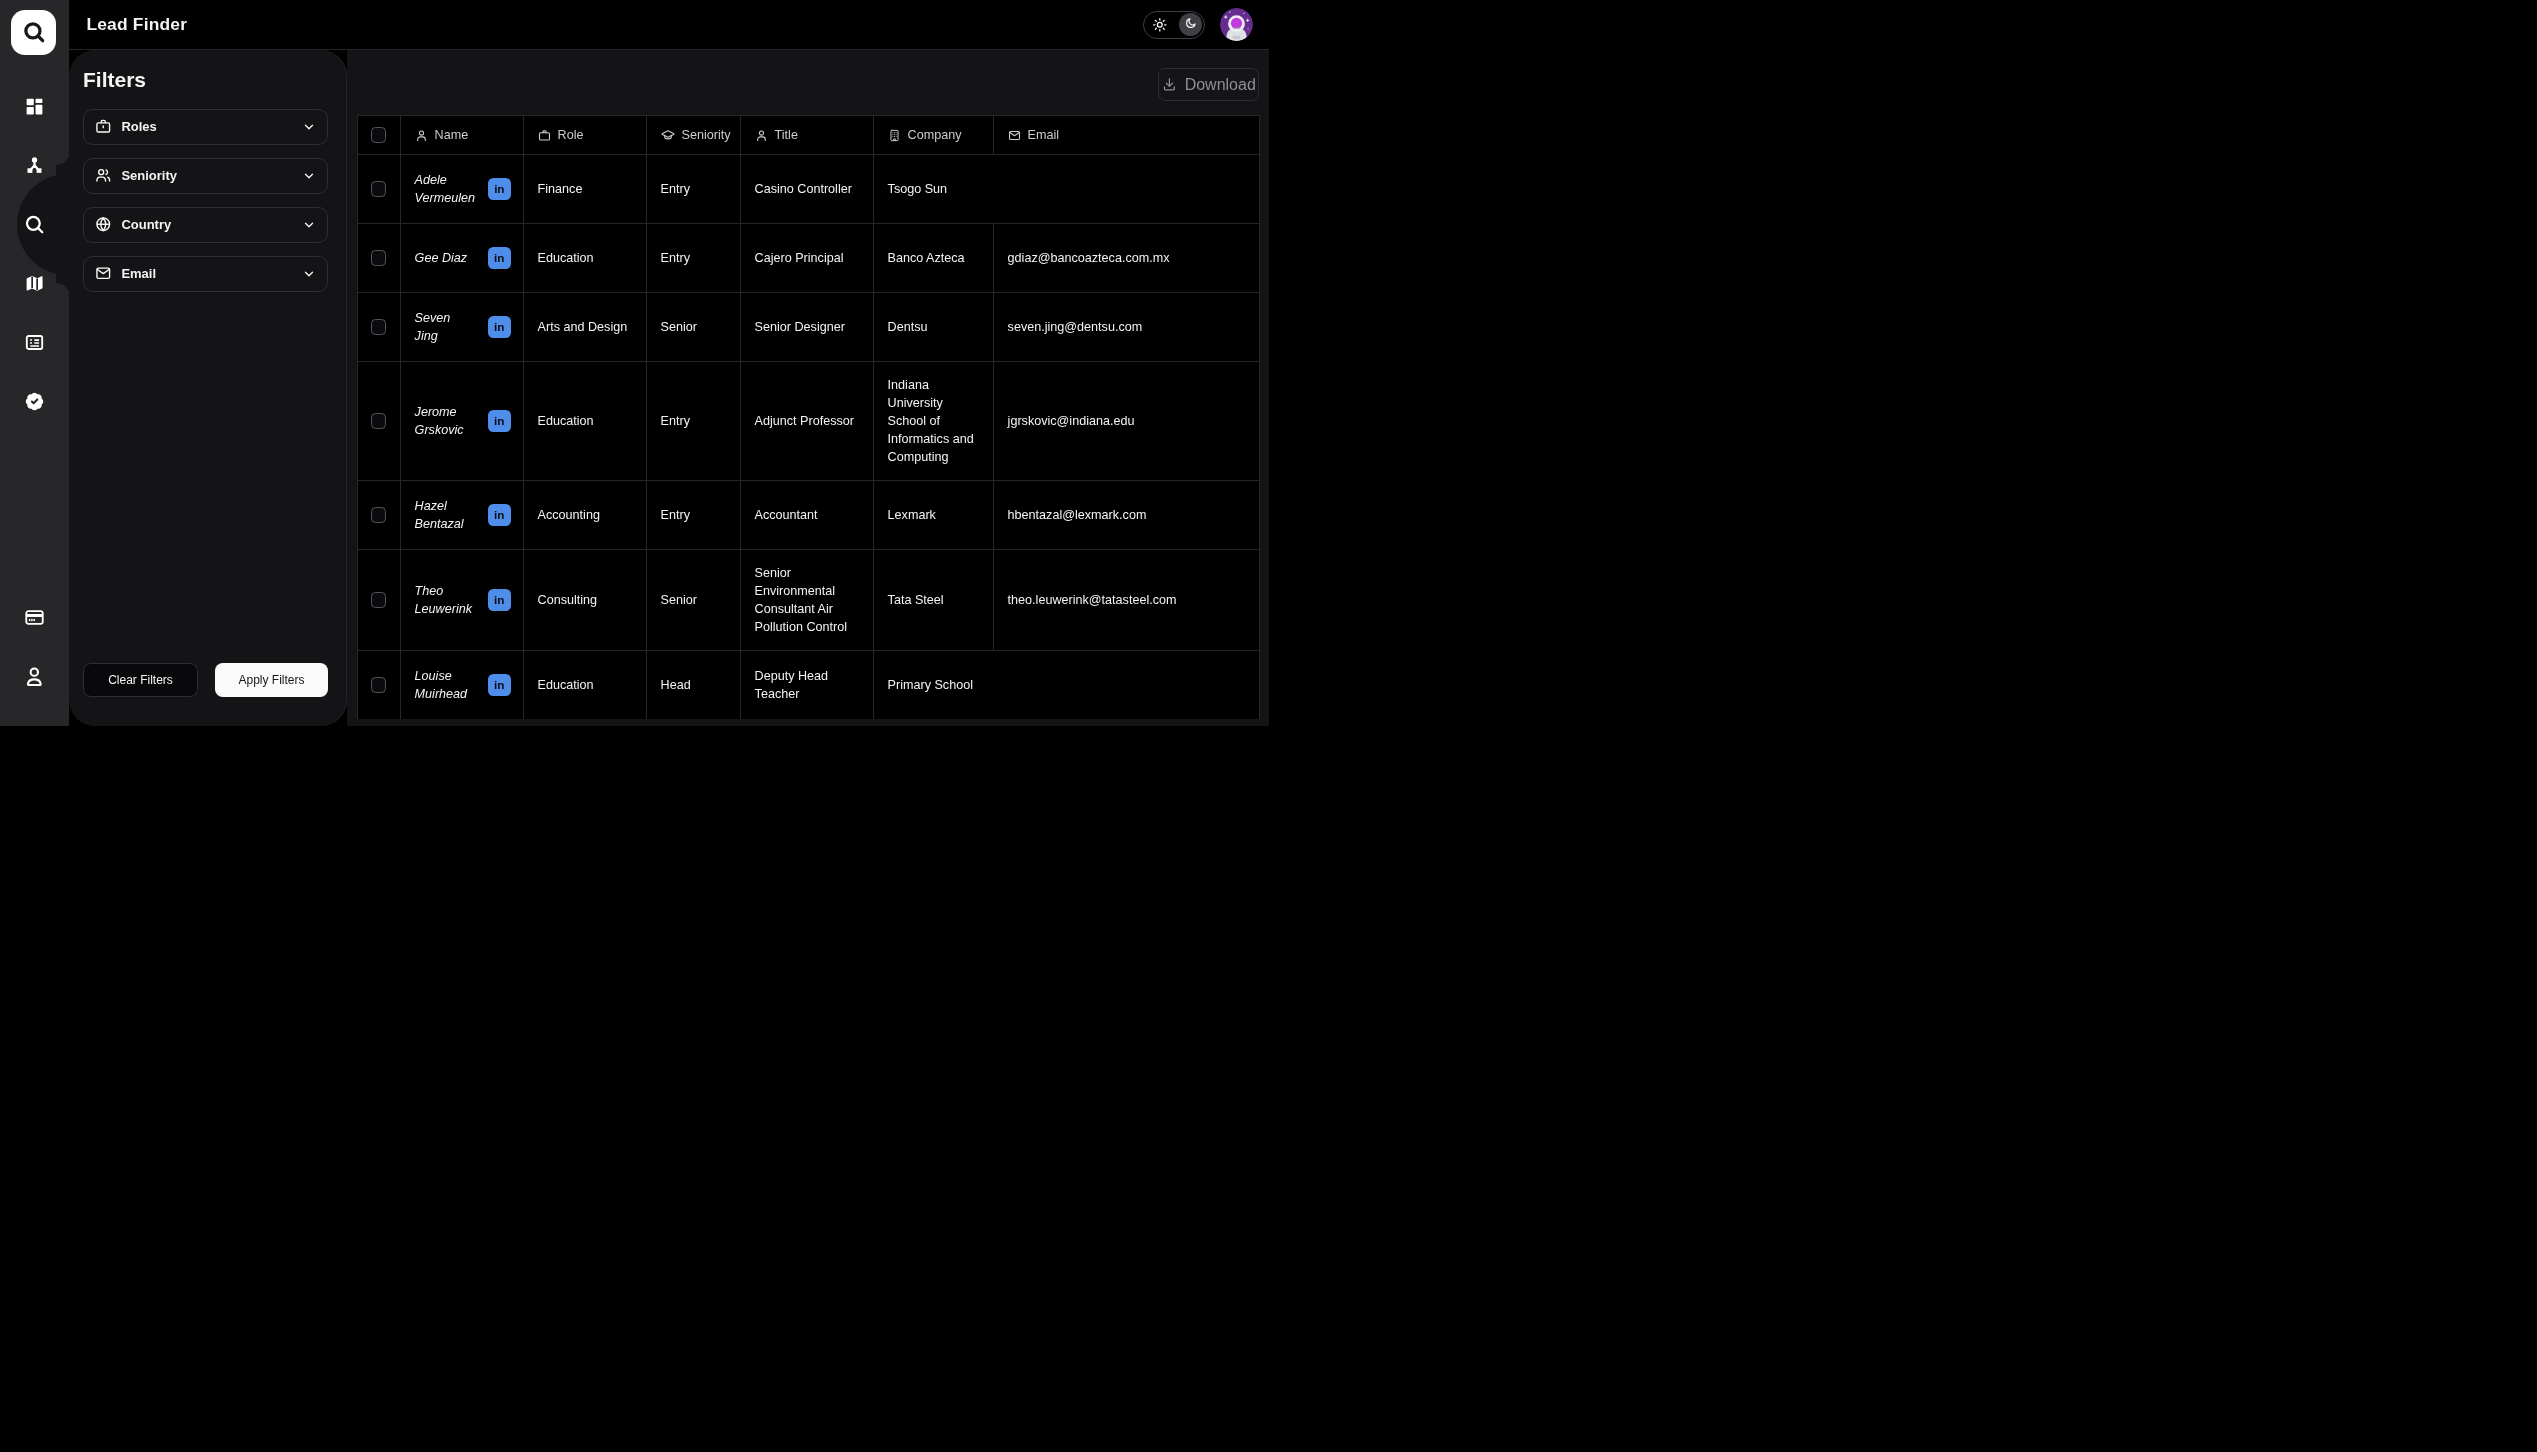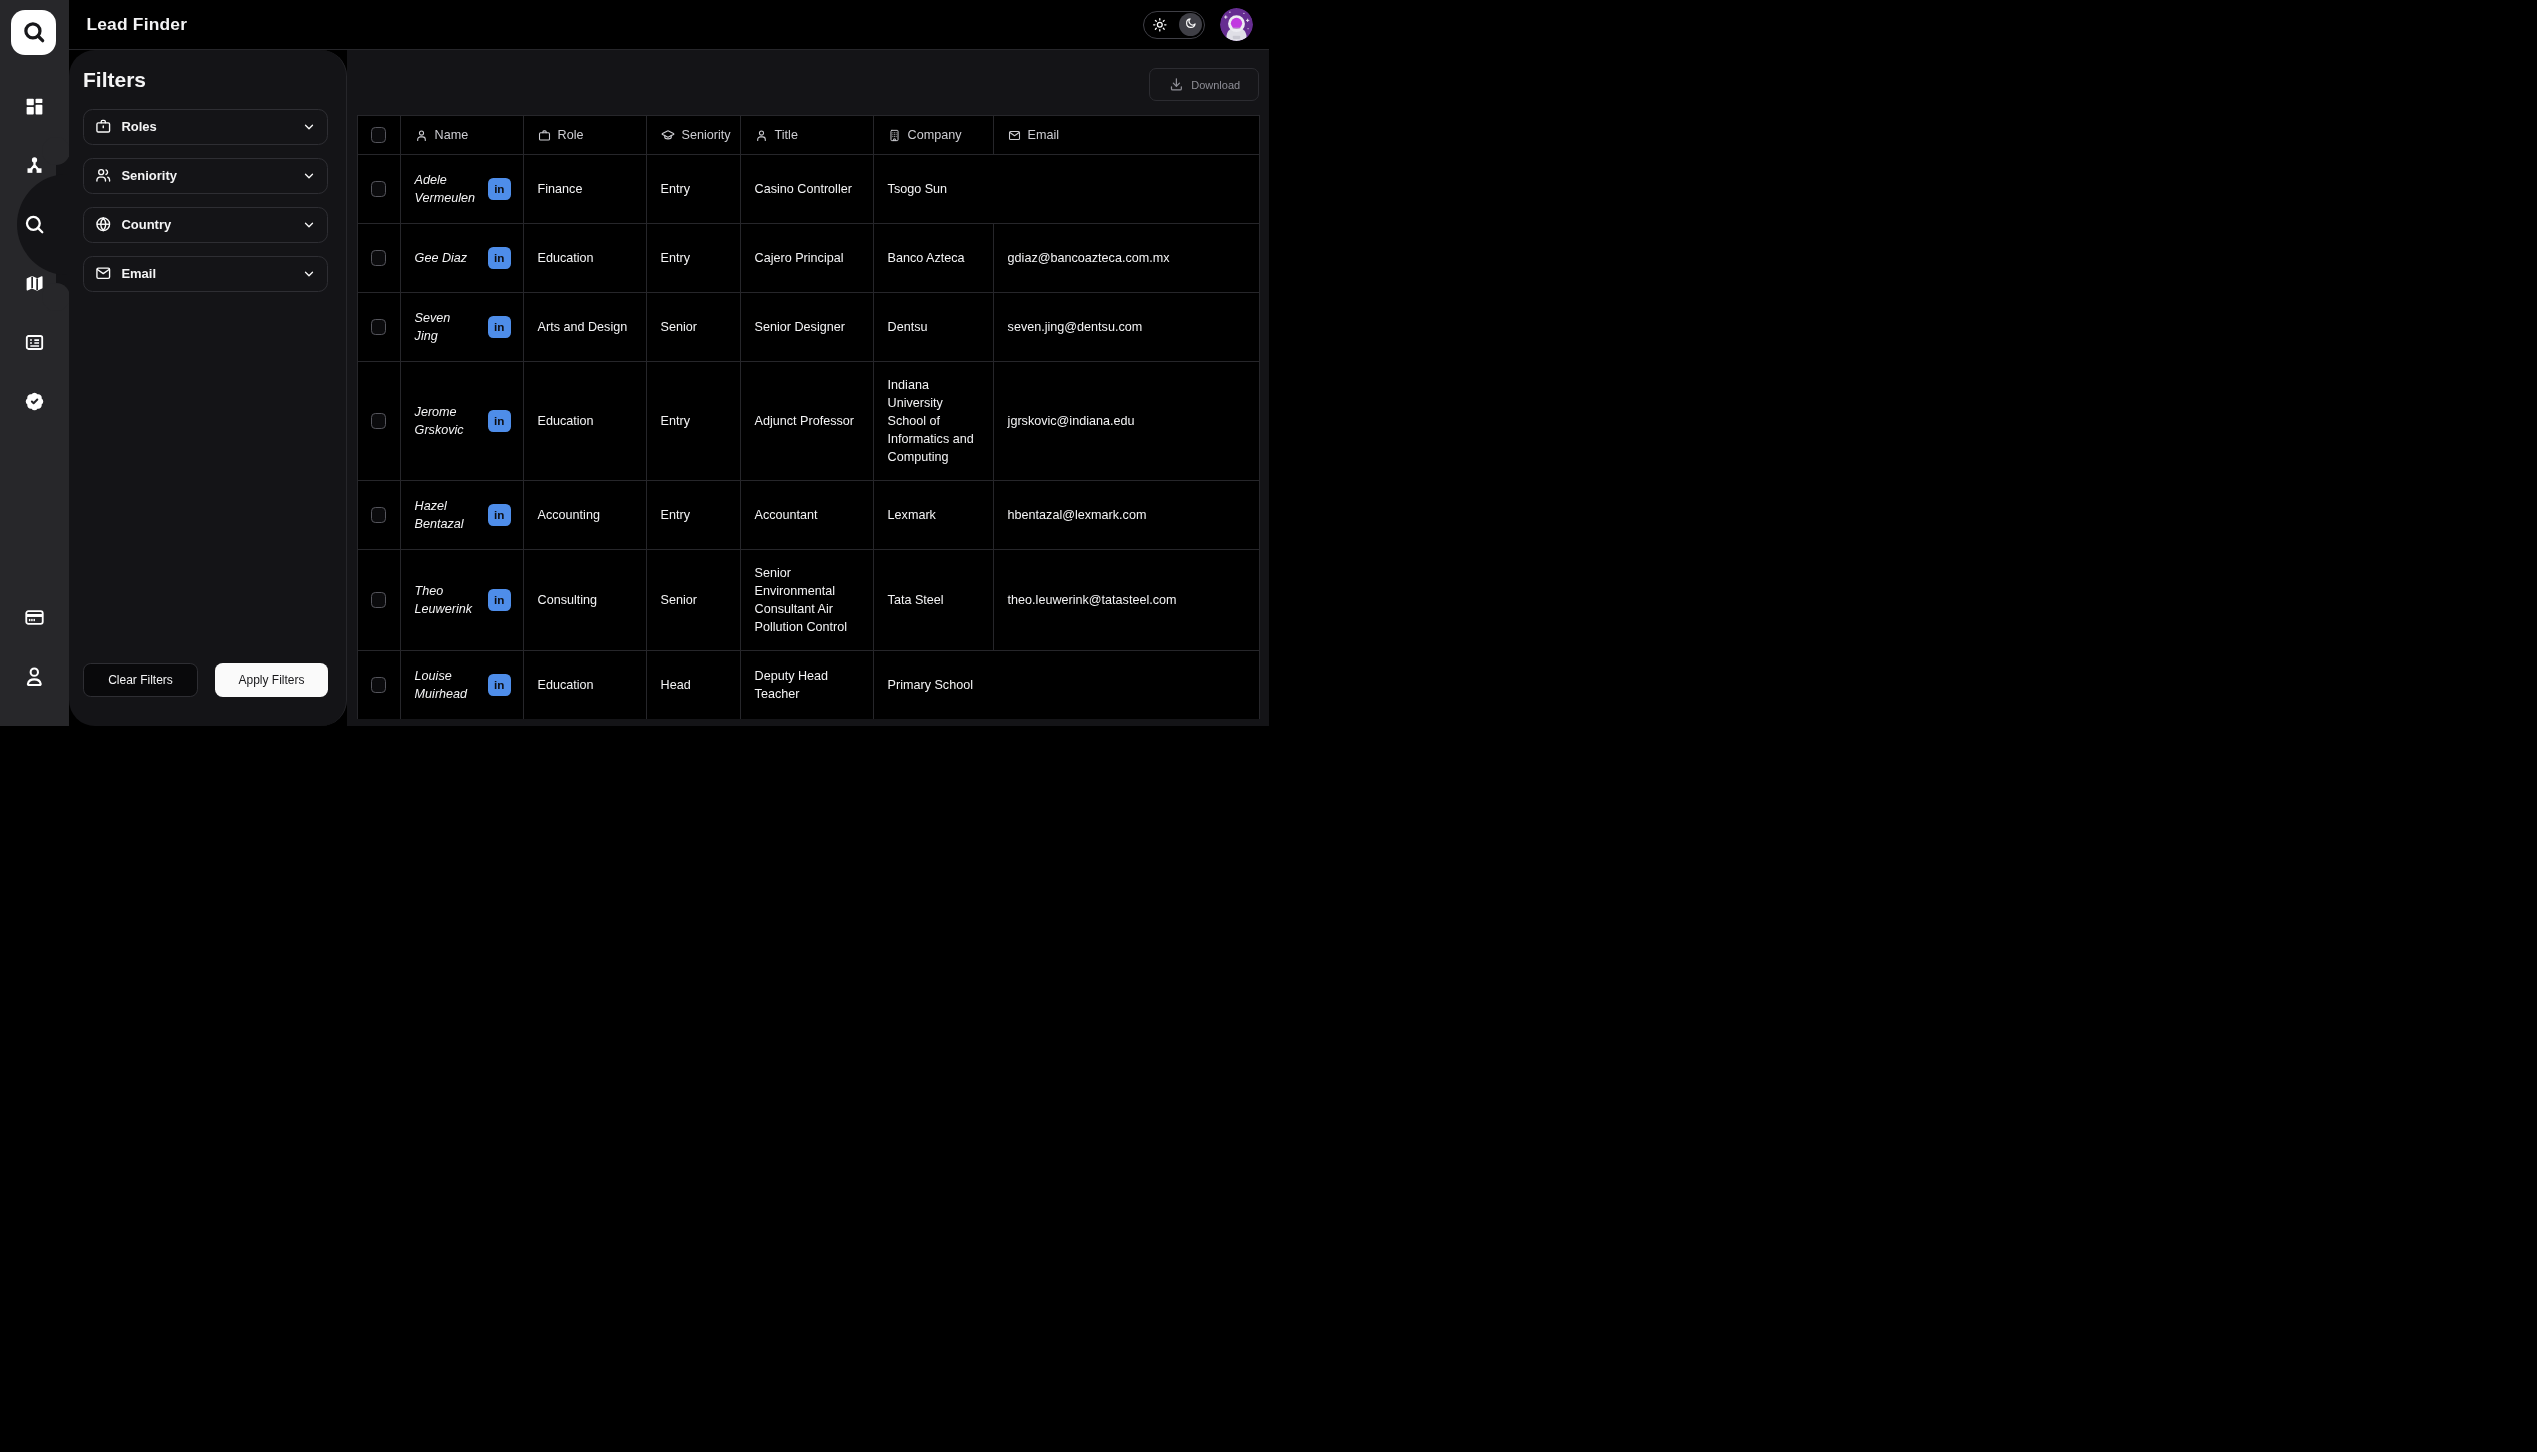--- a/index.html
+++ b/index.html
@@ -50,22 +50,22 @@
   .fbox .flabel{font-size:13px;color:var(--txt);margin-left:9.6px;flex:1;font-weight:bold;}
   .fbtns{position:absolute;left:14px;right:18px;bottom:29px;display:flex;gap:17px;justify-content:flex-end;}
   .btn{flex:1;height:34px;border-radius:7.8px;font-size:12px;font-weight:500;display:flex;align-items:center;
        justify-content:center;cursor:pointer;font-family:inherit;border:none;}
   .btn.clear{background:#09090b;border:0.9px solid var(--line2);color:var(--txt);}
   .btn.apply{background:#fafafa;color:#18181b;}
 
   
   .content{flex:1;background:var(--panel);display:flex;flex-direction:column;min-width:0;}
   .toolbar{height:65px;flex-shrink:0;display:flex;justify-content:flex-end;padding:18px 9.6px 0 0;}
-  .dlbtn{width:110px;height:33px;border-radius:7px;background:#151518;border:0.9px solid #2c2c31;
-         color:var(--muted);font-size:11px;display:flex;align-items:center;justify-content:center;gap:7.8px;
+  .dlbtn{width:101px;height:33px;border-radius:7px;background:#151518;border:0.9px solid #2c2c31;
+         color:var(--muted);font-size:16px;display:flex;align-items:center;justify-content:center;gap:7.8px;
          cursor:pointer;font-family:inherit;}
 
   .tablewrap{flex:1;margin:0 8.7px 0 9.6px;overflow:hidden;}
   .table{background:#000;border:0.9px solid var(--line);border-bottom:none;}
   .thead,.trow{display:grid;grid-template-columns:42px 123px 123px 94px 133px 120px 1fr;}
   .thead{height:38px;}
   .hcell{display:flex;align-items:center;gap:7px;padding:0 8.7px 0 14px;color:var(--txt2);font-size:12.6px;}
   .hcell.c,.cell.c{justify-content:center;padding:0;}
   .hcell + .hcell, .cell + .cell{border-left:0.9px solid var(--line);}
   .trow{min-height:69px;border-top:0.9px solid var(--line);}

